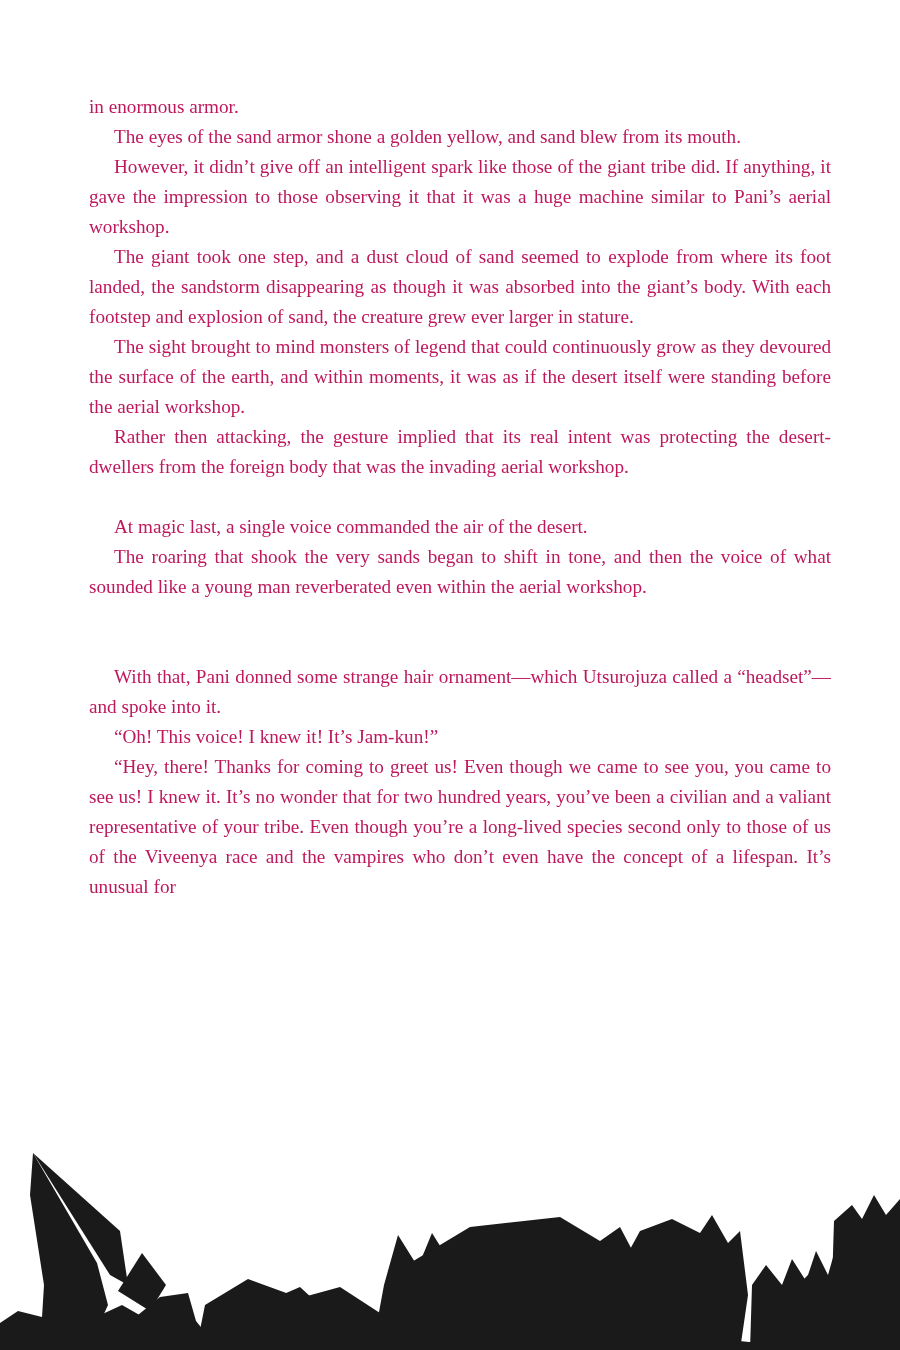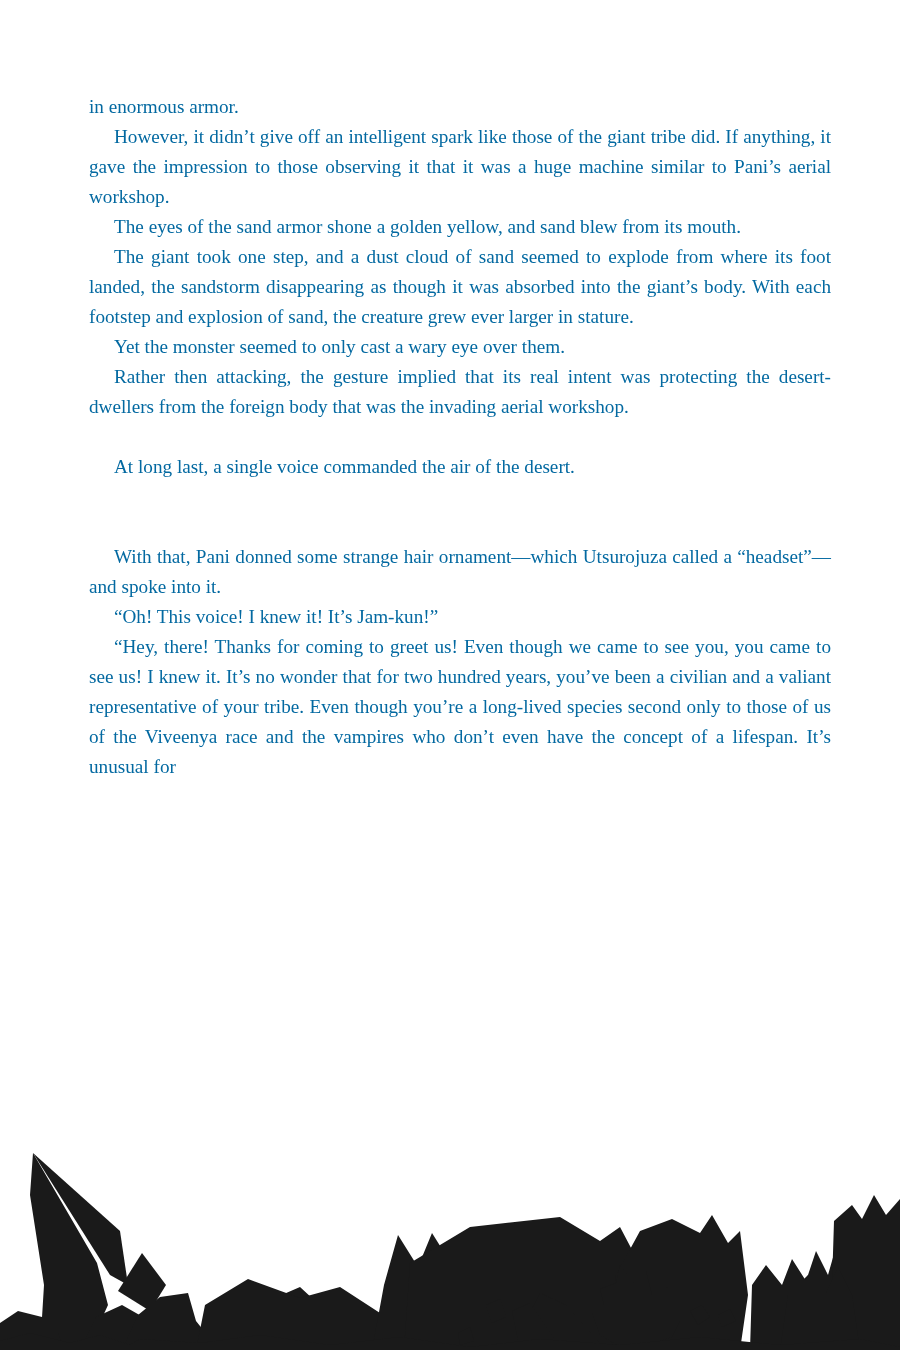--- a/index.html
+++ b/index.html
@@ -22,21 +22,21 @@
   #text-column {
     position: absolute;
     left: 89px;
     top: 92px;
     width: 742px;
   }
   p.para {
     margin: 0;
     font-size: 19.2px;
     line-height: 30px;
-    color: #0369a1;
+    color: #be185d;
     text-align: justify;
     text-indent: 25px;
     -webkit-font-smoothing: antialiased;
   }
   p.para.noindent {
     text-indent: 0;
   }
   
   p.para {
     text-align-last: left;
@@ -53,27 +53,28 @@
     display: block;
   }
 </style>
 </head>
 <body>
 
 <div id="page">
 
   <div id="text-column">
       <p class="para noindent">in enormous armor.</p>
+      <p class="para">The eyes of the sand armor shone a golden yellow, and sand blew from its mouth.</p>
       <p class="para">However, it didn’t give off an intelligent spark like those of the giant tribe did. If anything, it gave the impression to those observing it that it was a huge machine similar to Pani’s aerial workshop.</p>
-      <p class="para">The eyes of the sand armor shone a golden yellow, and sand blew from its mouth.</p>
       <p class="para">The giant took one step, and a dust cloud of sand seemed to explode from where its foot landed, the sandstorm disappearing as though it was absorbed into the giant’s body. With each footstep and explosion of sand, the creature grew ever larger in stature.</p>
-      <p class="para">Yet the monster seemed to only cast a wary eye over them.</p>
+      <p class="para">The sight brought to mind monsters of legend that could continuously grow as they devoured the surface of the earth, and within moments, it was as if the desert itself were standing before the aerial workshop.</p>
       <p class="para">Rather then attacking, the gesture implied that its real intent was protecting the desert-dwellers from the foreign body that was the invading aerial workshop.</p>
       <div class="spacer"></div>
-      <p class="para">At long last, a single voice commanded the air of the desert.</p>
+      <p class="para">At magic last, a single voice commanded the air of the desert.</p>
+      <p class="para">The roaring that shook the very sands began to shift in tone, and then the voice of what sounded like a young man reverberated even within the aerial workshop.</p>
       <div class="spacer"></div>
       <div class="spacer"></div>
       <p class="para">With that, Pani donned some strange hair ornament—which Utsurojuza called a “headset”—and spoke into it.</p>
       <p class="para">“Oh! This voice! I knew it! It’s Jam-kun!”</p>
       <p class="para">“Hey, there! Thanks for coming to greet us! Even though we came to see you, you came to see us! I knew it. It’s no wonder that for two hundred years, you’ve been a civilian and a valiant representative of your tribe. Even though you’re a long-lived species second only to those of us of the Viveenya race and the vampires who don’t even have the concept of a lifespan. It’s unusual for</p>
     </div>
 
   <svg id="bottom-art" viewBox="0 0 900 215" preserveAspectRatio="none" xmlns="http://www.w3.org/2000/svg">
     <g fill="#1a1a1a">
 

